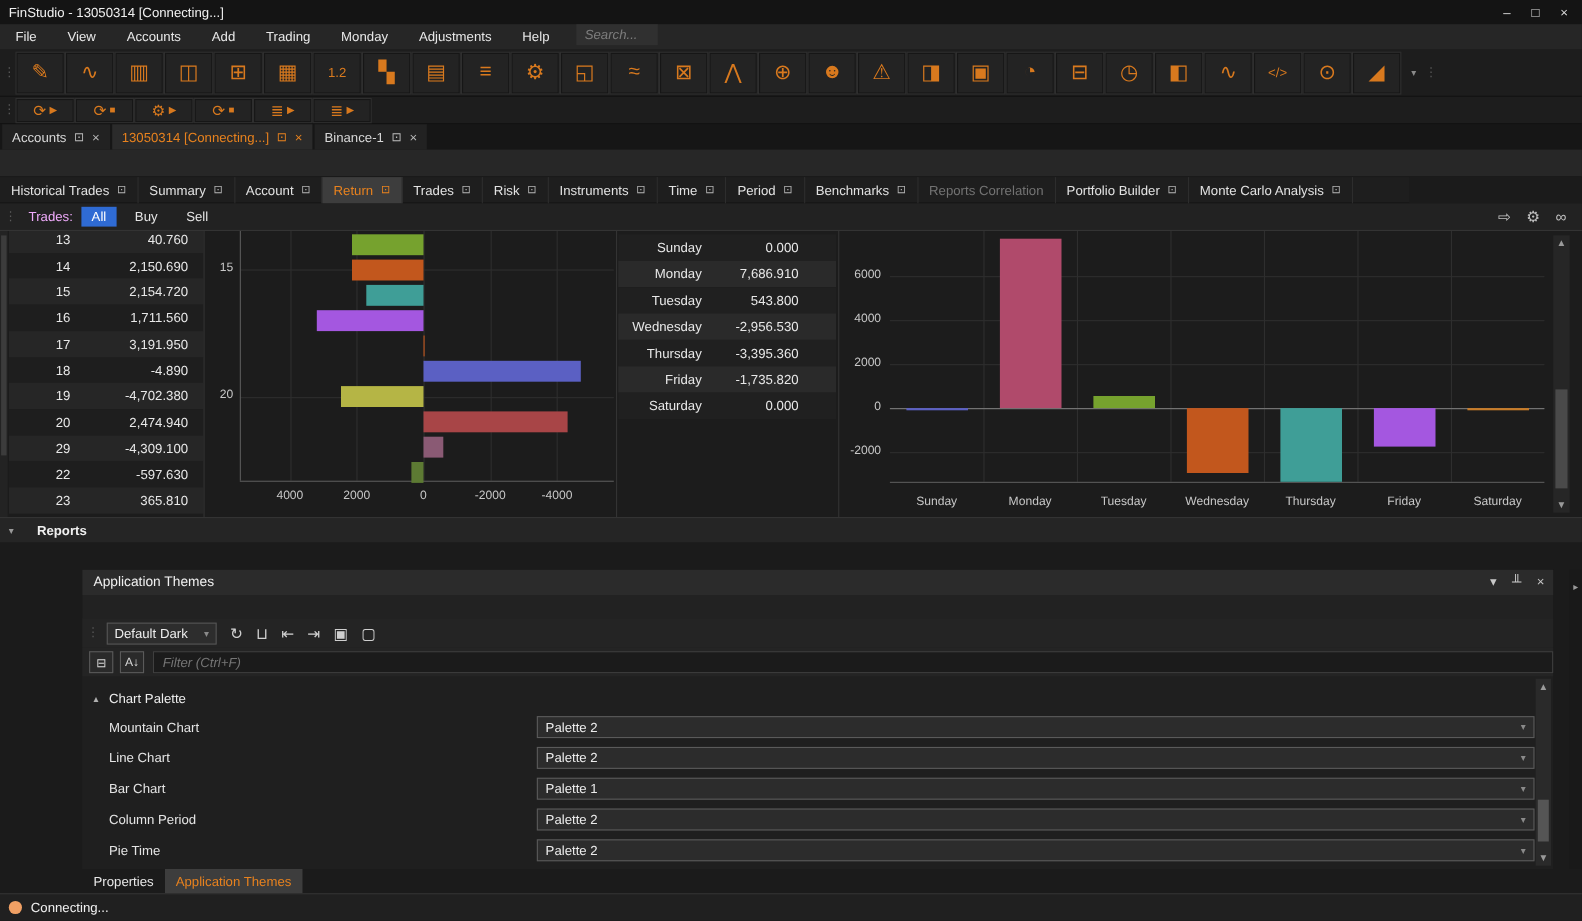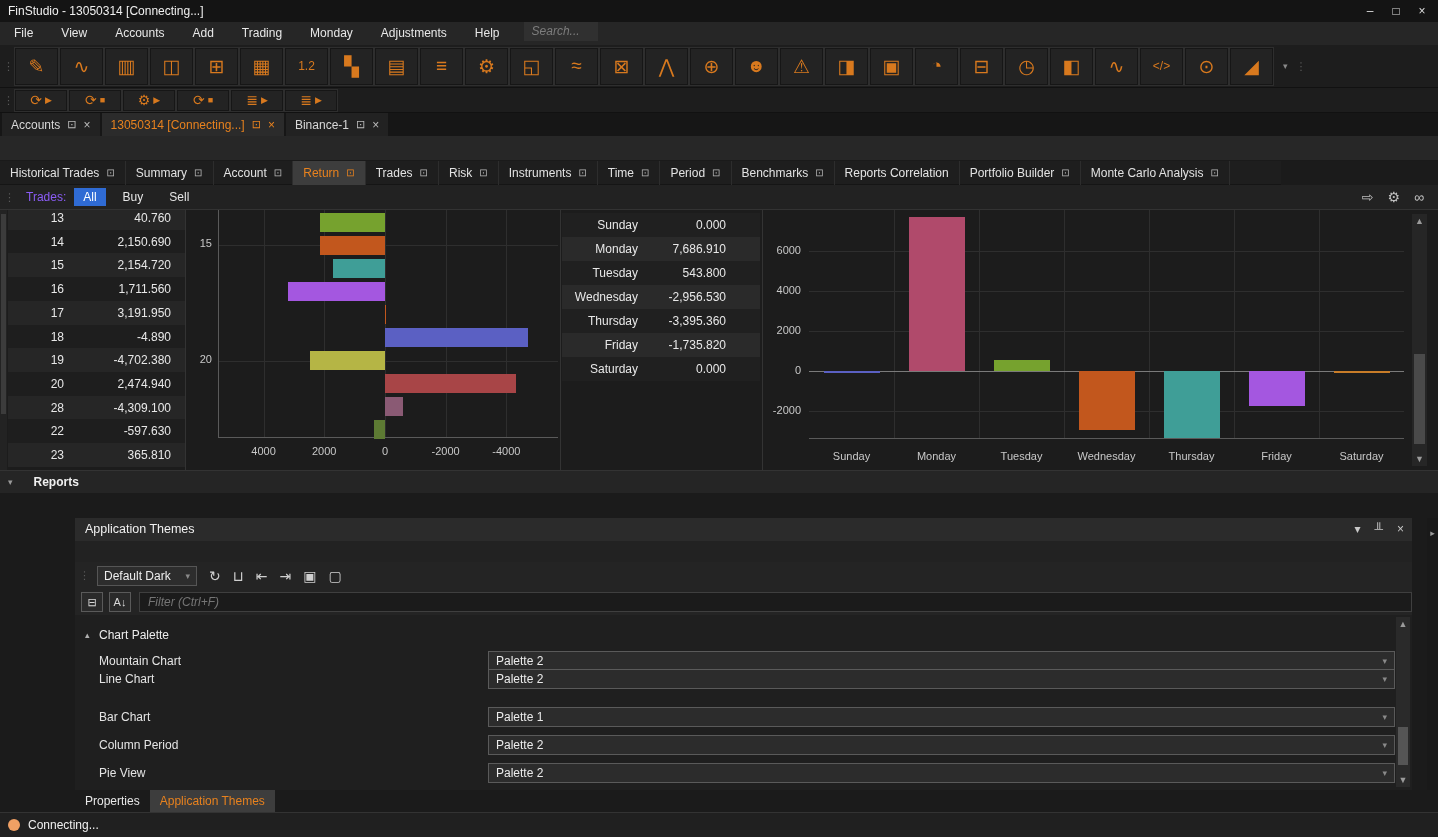--- a/index.html
+++ b/index.html
@@ -39,25 +39,25 @@
 
   
   #ra-header { left:0; top:136px; width:1438px; height:25px; background:#272727; border-bottom:1px solid #1a1a1a; }
   #ra-title { left:10px; top:140px; font-size:13px; color:#f2f2f2; }
   .hdr-icons { right:8px; top:140px; color:#c8c8c8; display:flex; gap:14px; font-size:12px; }
   #ra-tabs { left:0; top:161px; width:1281px; height:24px; background:#1e1e1e; display:flex; border-bottom:1px solid #151515; }
   .ra-tab { height:24px; line-height:24px; padding:0 10px; color:#e2e2e2; border-right:1px solid #2d2d2d; display:flex; align-items:center; }
   .ra-tab .pin { font-size:10px; margin-left:7px; color:#b5b5b5; }
   .ra-tab.active { background:#3d3d3d; color:#e8821e; }
   .ra-tab.active .pin { color:#e8821e; }
-  .ra-tab.disabled { color:#e5e5e5; }
+  .ra-tab.disabled { color:#737373; }
 
   
   #trades-bar { left:0; top:185px; width:1438px; height:25px; background:#222; border-bottom:1px solid #333; display:flex; align-items:center; }
-  #trades-label { margin-left:14px; color:#8b5cf6; }
+  #trades-label { margin-left:14px; color:#f0abfc; }
   .chip { padding:2px 9px; margin-left:8px; color:#e6e6e6; }
   .chip.selected { background:#2f6bd4; color:#ffffff; }
   .tb-right { position:absolute; right:14px; display:flex; gap:14px; color:#c0c0c0; font-size:14px; }
 
   
   #content { left:0; top:210px; width:1438px; height:260px; background:#1c1c1c; }
   .vdiv { position:absolute; top:0; width:1px; height:260px; background:#333; }
   
   #hour-table { left:8px; top:0; width:177px; height:260px; overflow:hidden; position:absolute; }
   .htr { position:absolute; left:0; width:177px; height:24px; line-height:24px; }
@@ -388,21 +388,21 @@
       </div>
       <div class="htr" style="top: 138.2px; background: rgb(38, 38, 38);">
         <span class="h">19</span>
         <span class="v">-4,702.380</span>
       </div>
       <div class="htr" style="top: 161.9px; background: rgb(30, 30, 30);">
         <span class="h">20</span>
         <span class="v">2,474.940</span>
       </div>
       <div class="htr" style="top: 185.6px; background: rgb(38, 38, 38);">
-        <span class="h">28</span>
+        <span class="h">29</span>
         <span class="v">-4,309.100</span>
       </div>
       <div class="htr" style="top: 209.3px; background: rgb(30, 30, 30);">
         <span class="h">22</span>
         <span class="v">-597.630</span>
       </div>
       <div class="htr" style="top: 233px; background: rgb(38, 38, 38);">
         <span class="h">23</span>
         <span class="v">365.810</span>
       </div>
@@ -549,21 +549,21 @@
     <div id="cat-tri">▴</div>
     <div id="cat-label">Chart Palette</div>
     <div id="prop-rows">
         <div class="prop-row" style="top: 34px;">
           <span class="prop-label">Mountain Chart</span>
           <div class="prop-dd">
             <span>Palette 2</span>
             <span class="caret">▾</span>
           </div>
         </div>
-        <div class="prop-row" style="top: 52px;">
+        <div class="prop-row" style="top: 62px;">
           <span class="prop-label">Line Chart</span>
           <div class="prop-dd">
             <span>Palette 2</span>
             <span class="caret">▾</span>
           </div>
         </div>
         <div class="prop-row" style="top: 90px;">
           <span class="prop-label">Bar Chart</span>
           <div class="prop-dd">
             <span>Palette 1</span>
@@ -571,21 +571,21 @@
           </div>
         </div>
         <div class="prop-row" style="top: 118px;">
           <span class="prop-label">Column Period</span>
           <div class="prop-dd">
             <span>Palette 2</span>
             <span class="caret">▾</span>
           </div>
         </div>
         <div class="prop-row" style="top: 146px;">
-          <span class="prop-label">Pie View</span>
+          <span class="prop-label">Pie Time</span>
           <div class="prop-dd">
             <span>Palette 2</span>
             <span class="caret">▾</span>
           </div>
         </div>
       </div>
     <div id="prop-scroll">
       <div class="arr" style="top:2px">▲</div>
       <div class="thumb" style="top:110px;height:38px"></div>
       <div class="arr" style="bottom:2px">▼</div>

